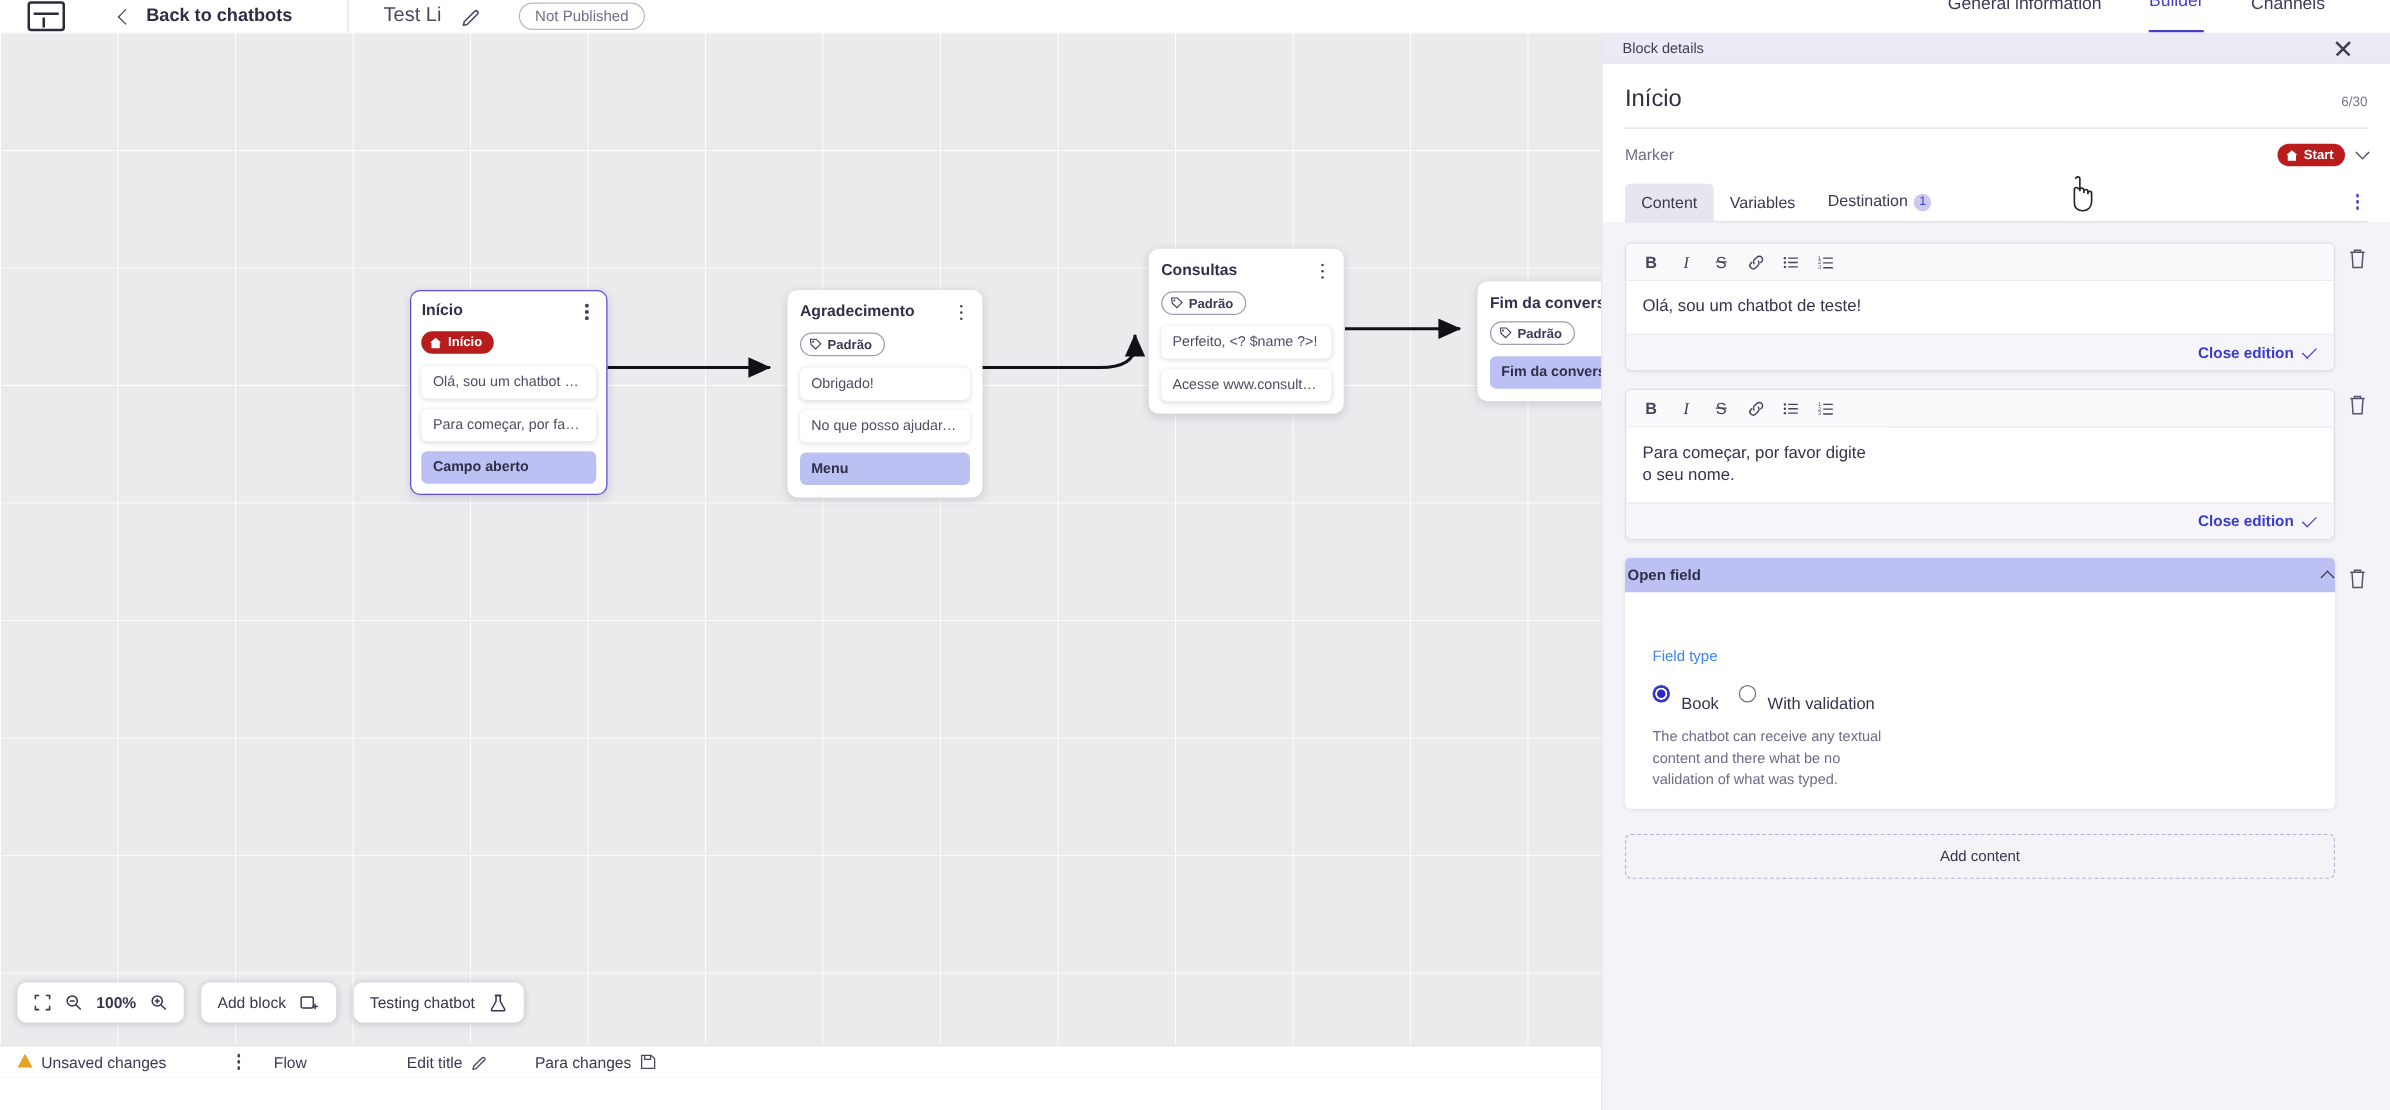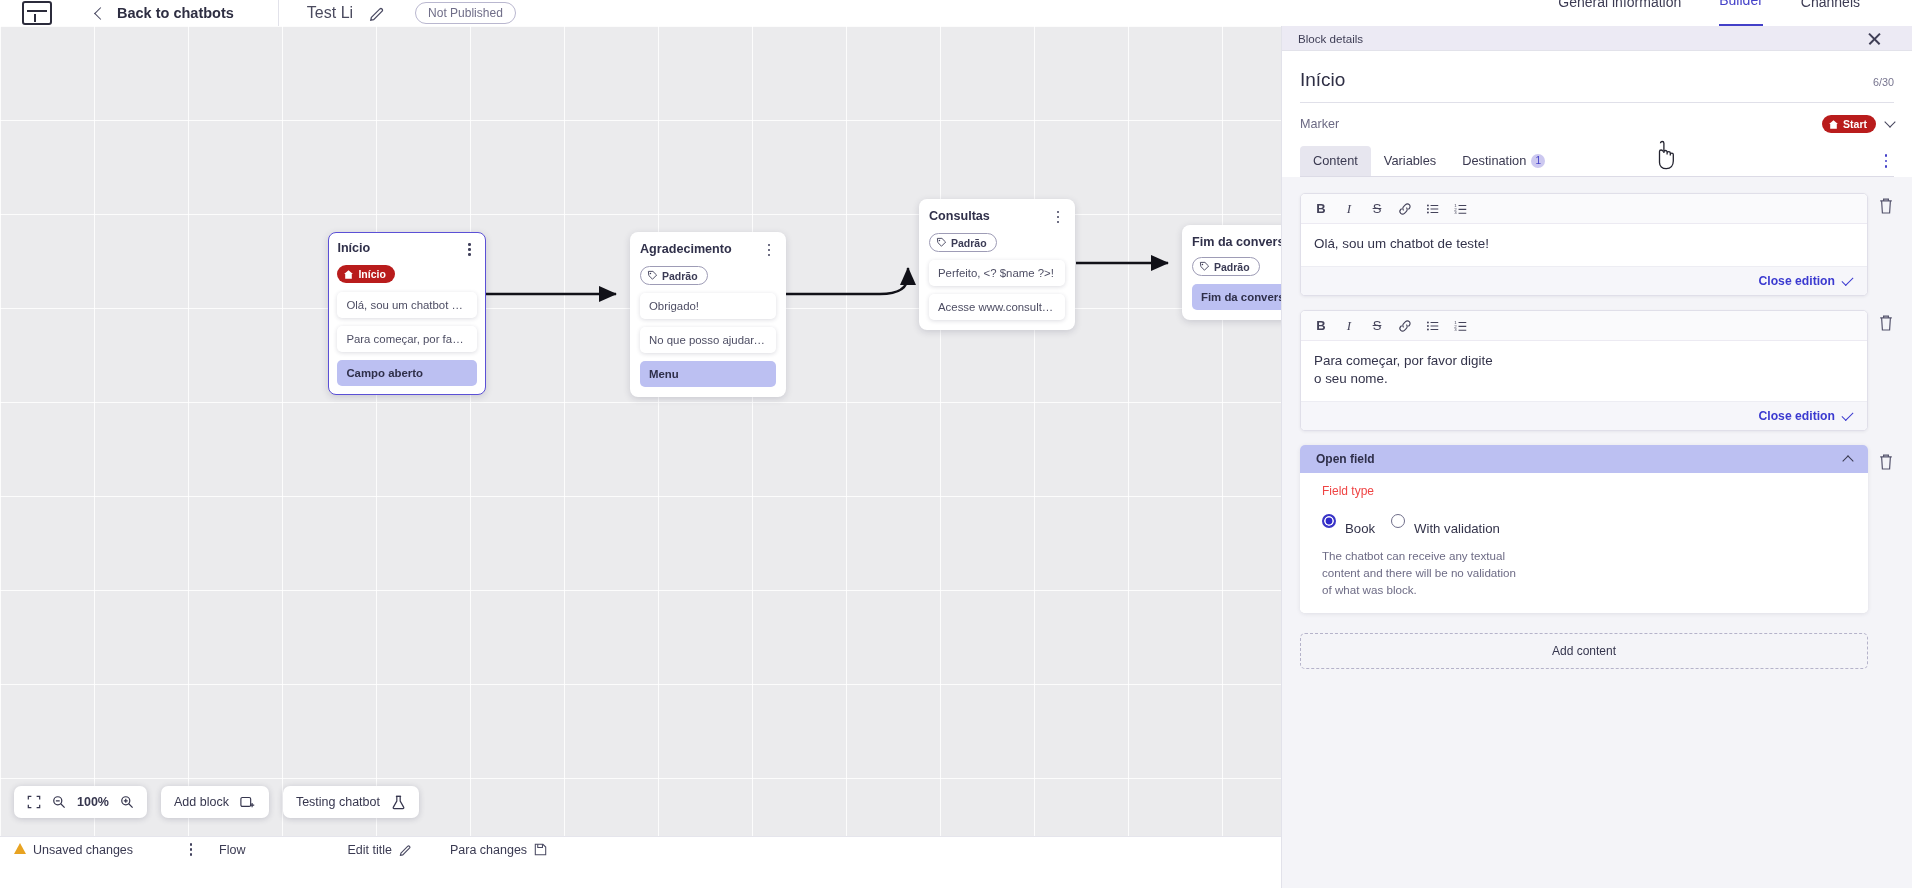--- a/index.html
+++ b/index.html
@@ -225,31 +225,31 @@
     border-bottom: 1.8px solid #3b3ad0; transform: rotate(-45deg);
     margin-top: -3px;
   }
   .trash { width: 16px; height: 18px; cursor: pointer; margin-top: 4px; flex: none; }
 
   .openfield-card {
     flex: 1; border-radius: 5px; overflow: hidden;
     box-shadow: 0 1px 4px rgba(40,40,70,.1); background: #fff;
   }
   .of-head {
-    background: #bcc0f2; padding: 7px 16px; display: flex;
+    background: #bcc0f2; padding: 7px 2px; display: flex;
     align-items: center; justify-content: space-between;
   }
   .of-title { font-size: 12px; font-weight: bold; color: #2f2f4a; }
   .chev-up {
     width: 8px; height: 8px; border-left: 1.7px solid #3a3950;
     border-top: 1.7px solid #3a3950; transform: rotate(45deg);
     margin-top: 3px; cursor: pointer;
   }
   .of-body { background: #ffffff; padding: 11px 14px 14px 22px; }
-  .of-fieldlabel { font-size: 12px; color: #ef4444; margin-bottom: 7px; }
+  .of-fieldlabel { font-size: 12px; color: #3b82f6; margin-bottom: 7px; margin-top: 33px; }
   .radio-row { display: flex; align-items: center; gap: 16px; margin-bottom: 12px; }
   .radio-opt { display: flex; align-items: center; gap: 9px; cursor: pointer; }
   .radio {
     width: 14px; height: 14px; border-radius: 50%;
     border: 1.6px solid #6f6e8a; background: #fff; flex: none;
   }
   .radio.on { border: 2px solid #3a35c7; background: #2e28c9; box-shadow: inset 0 0 0 1.6px #fff; }
   .radio-lbl { font-size: 13.2px; color: #33334a; margin-top: 16px; }
   .of-help { font-size: 11.6px; color: #6d6b85; line-height: 1.45; max-width: 200px; }
 
@@ -410,21 +410,21 @@
         <span>Unsaved changes</span>
       </div>
       <div class="f-kebab" style="margin-left:50px;">
           <i></i>
           <i></i>
           <i></i>
         </div>
       <div class="f-item" style="margin-left:20px;">
         <span>Flow</span>
       </div>
-      <div class="f-item" style="margin-left:58px;padding-left:44px;">
+      <div class="f-item" style="margin-left:36px;padding-left:44px;">
         <span>Edit title</span>
         <svg width="13" height="13" viewBox="0 0 20 20">
           <path d="M3 15.5 L13.6 4.9 a2 2 0 0 1 2.8 2.8 L5.8 18.3 L2.2 19 Z" fill="none" stroke="#4a4a62" stroke-width="1.7"></path>
         </svg>
       </div>
       <div class="f-item" style="margin-left:38px;">
         <span>Para changes</span>
         <svg width="13" height="13" viewBox="0 0 16 16">
           <path d="M1.6 1.6 H11 L14.4 5 V14.4 H1.6 Z" fill="none" stroke="#4a4a62" stroke-width="1.3"></path>
           <path d="M4.6 1.6 V5.6 H10.4 V1.6" fill="none" stroke="#4a4a62" stroke-width="1.3"></path>
@@ -569,21 +569,21 @@
             <div class="radio-row">
               <label class="radio-opt">
                 <span class="radio on"></span>
                 <span class="radio-lbl">Book</span>
               </label>
               <label class="radio-opt">
                 <span class="radio"></span>
                 <span class="radio-lbl">With validation</span>
               </label>
             </div>
-            <div class="of-help">The chatbot can receive any textual content and there will be no validation of what was block.</div>
+            <div class="of-help">The chatbot can receive any textual content and there what be no validation of what was typed.</div>
           </div>
         </div>
         <svg class="trash" style="margin-top:8px;" viewBox="0 0 16 18">
           <path d="M2.2 3.8 H13.8 M5.6 3.8 V2.2 H10.4 V3.8 M3.6 3.8 L4.4 16 H11.6 L12.4 3.8" fill="none" stroke="#55546d" stroke-width="1.2"></path>
         </svg>
       </div>
 
       <div class="add-content" style="margin-right:26px;">
         <span>Add content</span>
       </div>

